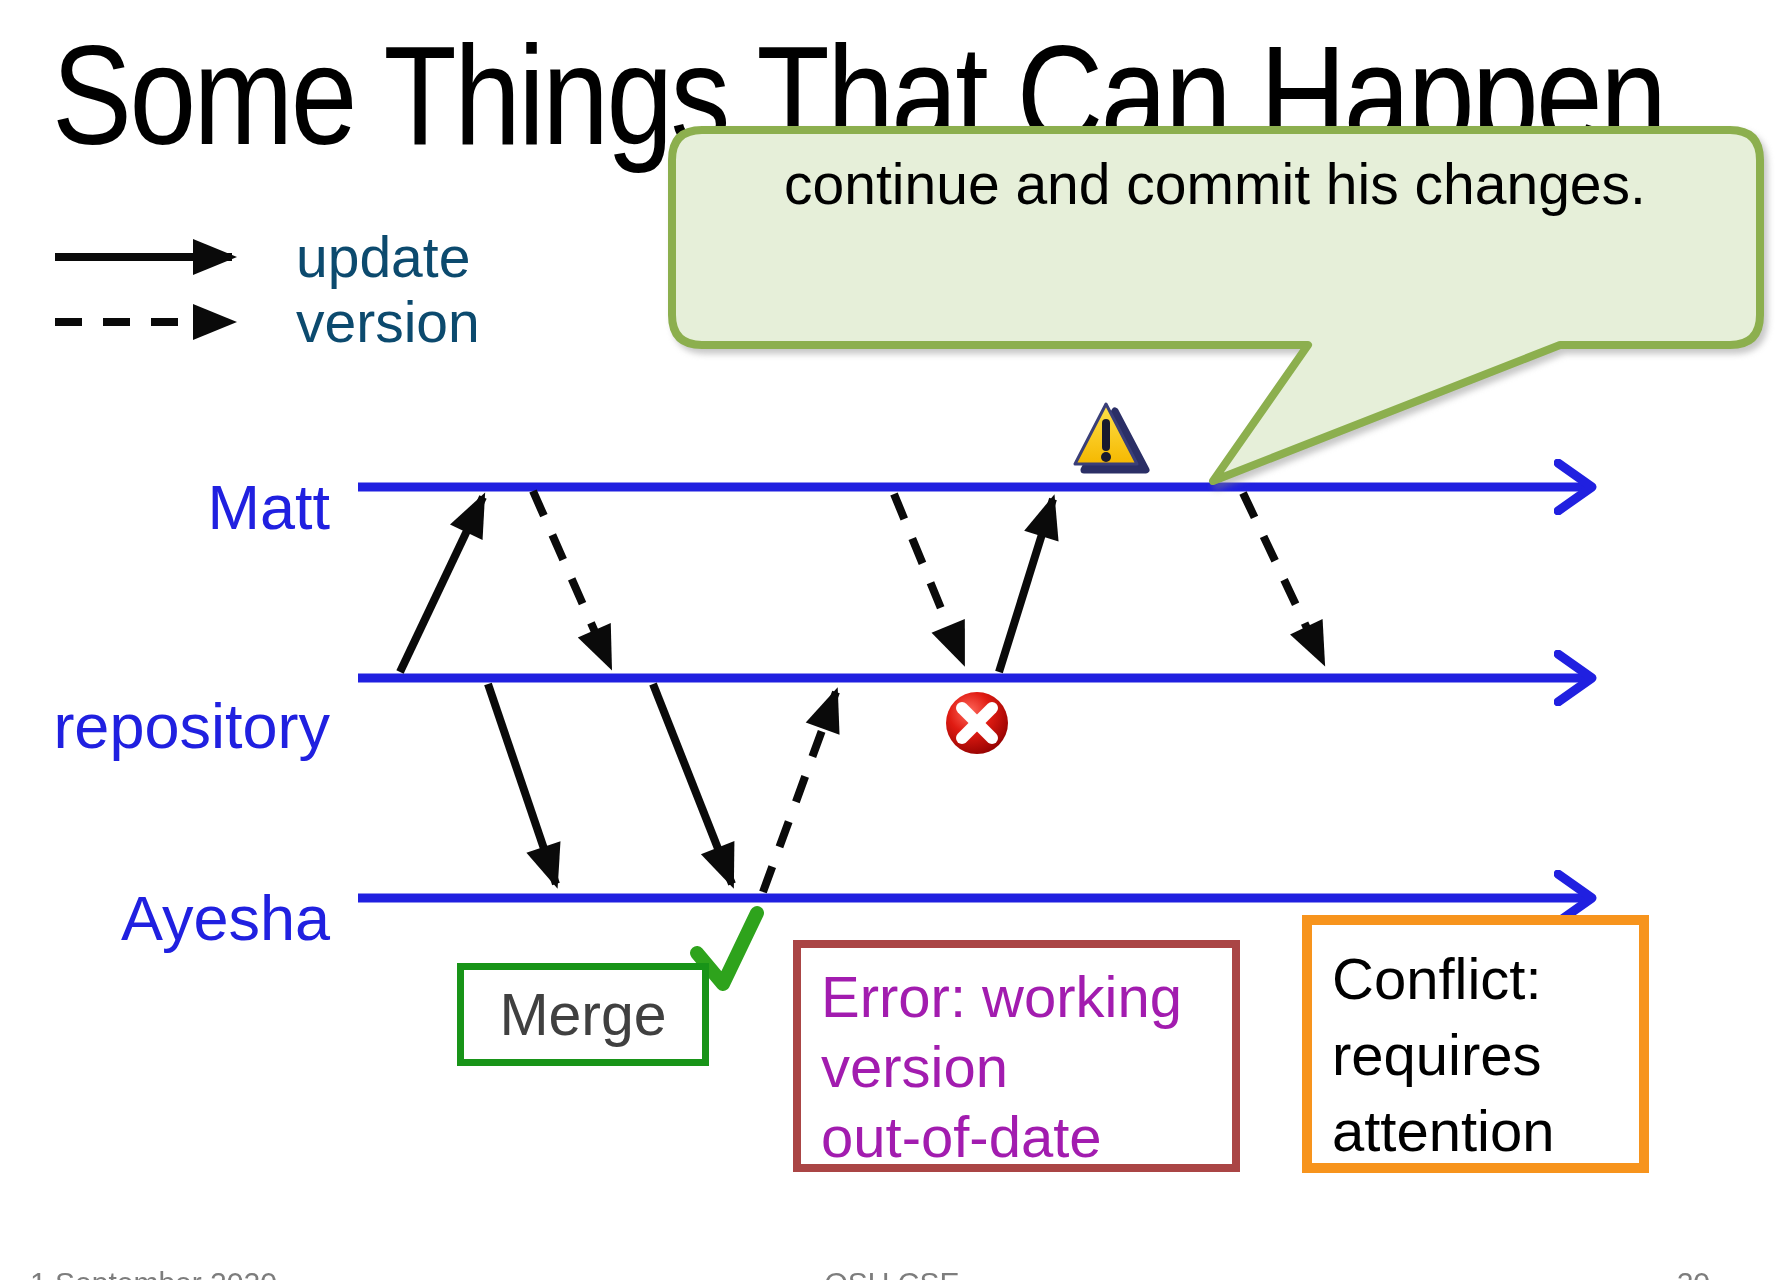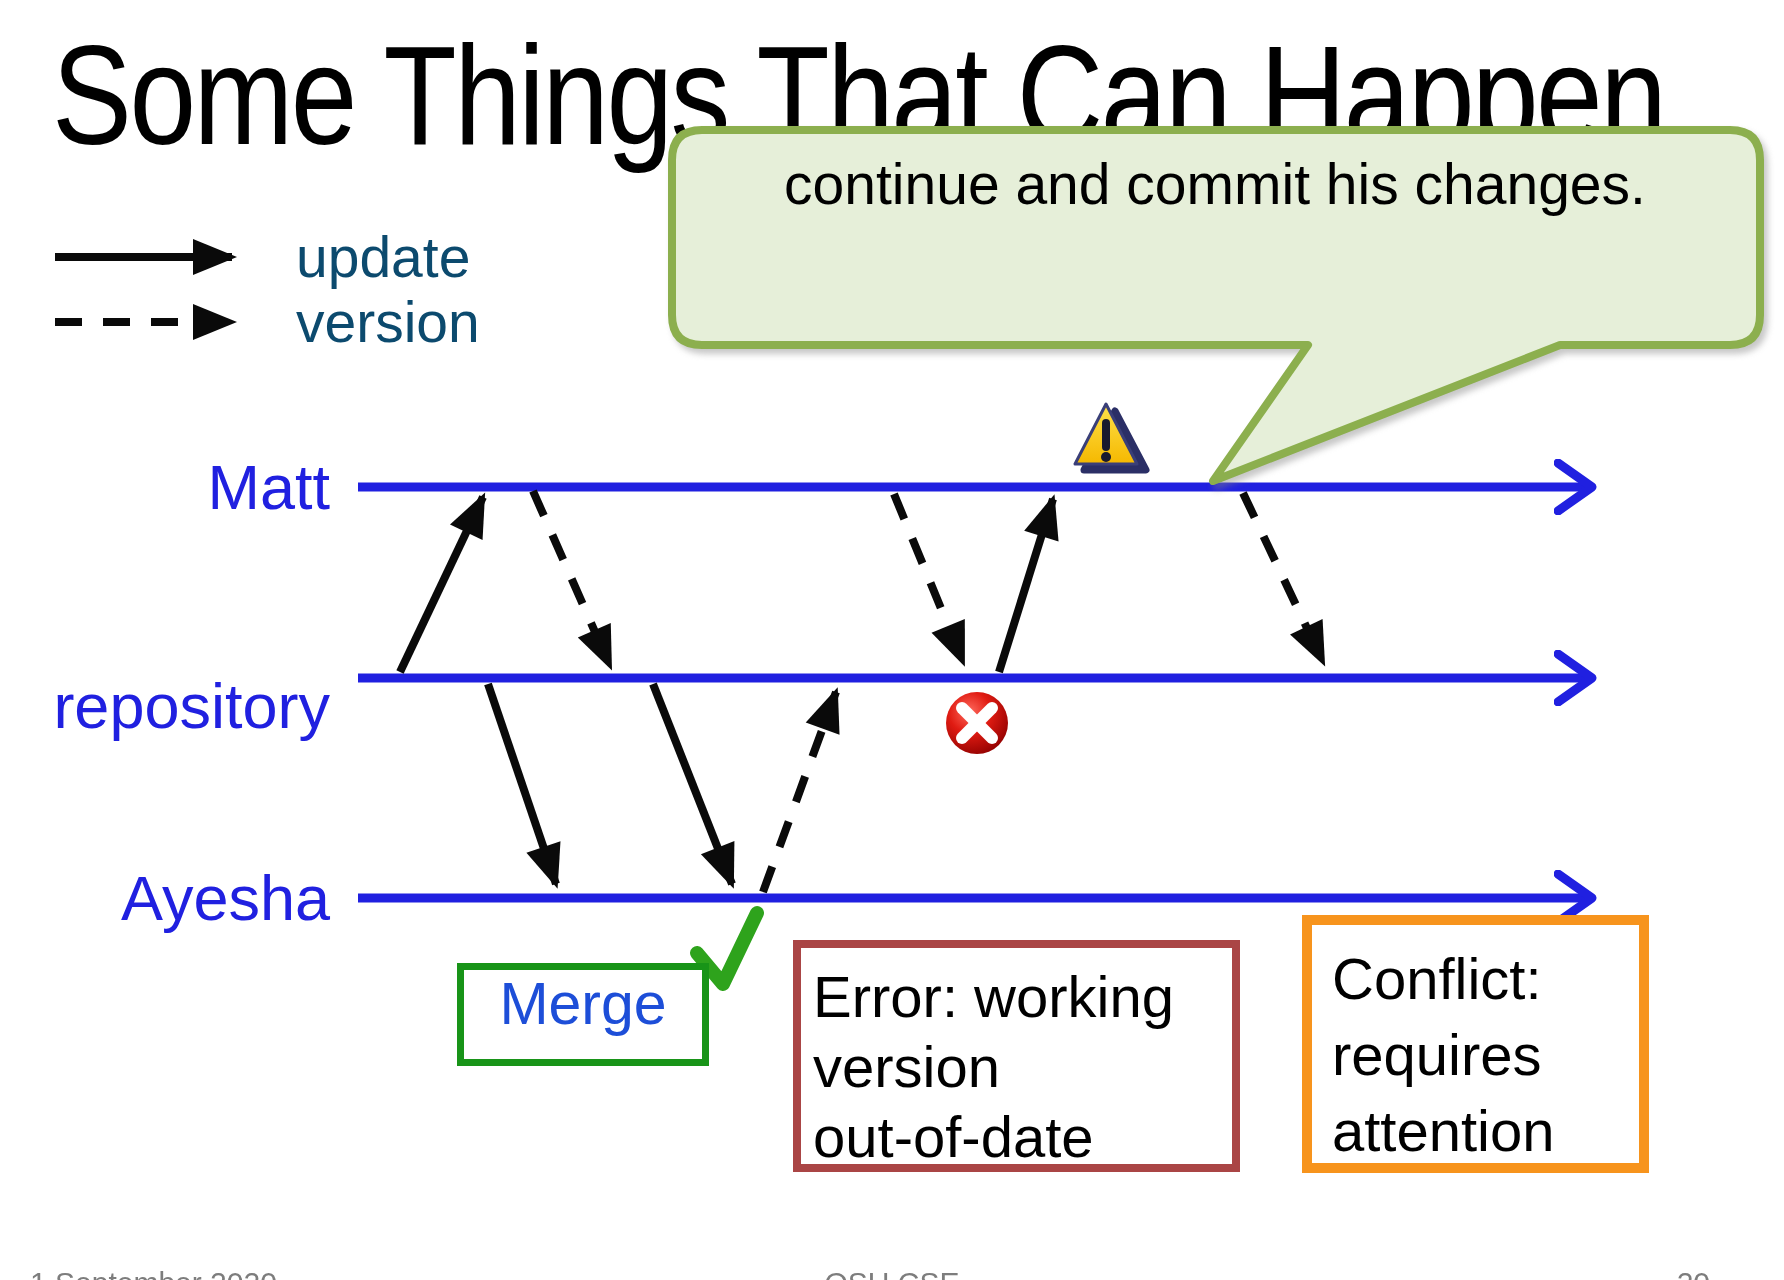--- a/index.html
+++ b/index.html
@@ -7,35 +7,35 @@
     width:1784px;height:1280px;position:relative;overflow:hidden;
     background:#ffffff;font-family:"Liberation Sans", sans-serif;
   }
   .abs{position:absolute;}
   #title{
     left:52px;top:14px;font-size:141px;letter-spacing:-3px;color:#000;
     transform:scaleX(.85);transform-origin:left top;white-space:nowrap;z-index:1;
   }
   #diagram-svg{left:0;top:0;z-index:2;}
   .lane-label{
-    width:330px;text-align:right;color:#2020e0;font-size:63px;line-height:63px;z-index:3;
+    width:330px;text-align:right;color:#2020e0;font-size:63px;line-height:63px;z-index:3;margin-top:20px;
   }
   .legend-label{color:#0c4a6e;font-size:57px;line-height:57px;z-index:3;}
   #callout-text{
     left:688px;top:150px;width:1054px;text-align:center;color:#000;
     font-size:57px;line-height:69px;z-index:3;
   }
   .note-box{z-index:3;box-sizing:border-box;background:#fff;}
   #merge-box{
     left:457px;top:963px;width:252px;height:103px;border:7px solid #189418;
-    display:flex;justify-content:center;font-size:59px;color:#1d4ed8;
+    display:flex;align-items:center;justify-content:center;font-size:59px;color:#404040;
   }
   #error-box{
     left:793px;top:940px;width:447px;height:232px;border:8px solid #aa4545;
-    padding:14px 0 0 12px;font-size:58px;line-height:70px;color:#000000;
+    padding:14px 0 0 20px;font-size:58px;line-height:70px;color:#a21caf;
   }
   #conflict-box{
     left:1302px;top:915px;width:347px;height:258px;border:10px solid #f7941d;
     padding:16px 0 0 20px;font-size:58px;line-height:76px;color:#000;
   }
   .footer{color:#7d7d7d;font-size:30px;line-height:34px;top:1266px;z-index:3;}
   #footer-date{left:30px;}
   #footer-center{left:0;width:1784px;text-align:center;}
   #footer-page{left:1630px;width:80px;text-align:right;}
   #bubble-group{filter:drop-shadow(4px 5px 3px rgba(130,130,130,.45));}

